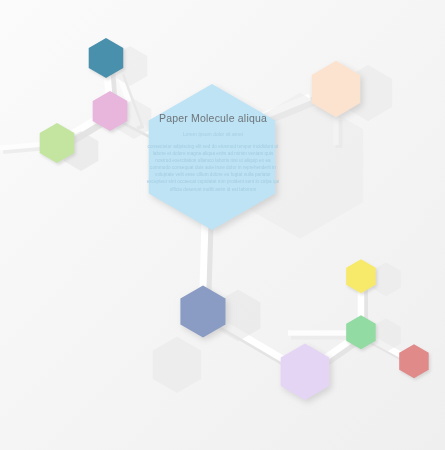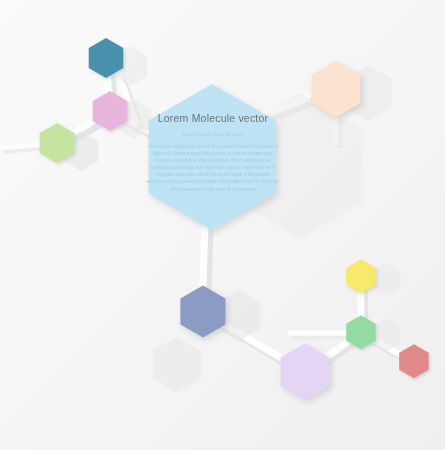--- a/index.html
+++ b/index.html
@@ -168,18 +168,18 @@
 
       <polygon points="361,259.3 375.7,267.8 375.7,284.8 361,293.3 346.2,284.8 346.2,267.8" fill="#f7e96a" filter="url(#tinyshadow)"></polygon>
 
       <polygon points="361,315.3 375.7,323.8 375.7,340.8 361,349.3 346.2,340.8 346.2,323.8" fill="#92dba2" filter="url(#tinyshadow)"></polygon>
 
       <polygon points="414,344.3 428.7,352.8 428.7,369.8 414,378.3 399.2,369.8 399.2,352.8" fill="#e08a8a" filter="url(#tinyshadow)"></polygon>
     </g>
   </svg>
 
   <div class="txtlayer">
-    <div id="title-text">Lorem Molecule vector</div>
+    <div id="title-text">Paper Molecule aliqua</div>
     <div id="subtitle-text">Lorem ipsum dolor sit amet</div>
     <div id="body-text">consectetur adipiscing elit sed do eiusmod tempor incididunt ut labore et dolore magna aliqua enim ad minim veniam quis nostrud exercitation ullamco laboris nisi ut aliquip ex ea commodo consequat duis aute irure dolor in reprehenderit in voluptate velit esse cillum dolore eu fugiat nulla pariatur excepteur sint occaecat cupidatat non proident sunt in culpa qui officia deserunt mollit anim id est laborum</div>
   </div>
 
 </div>
 
 </body></html>

